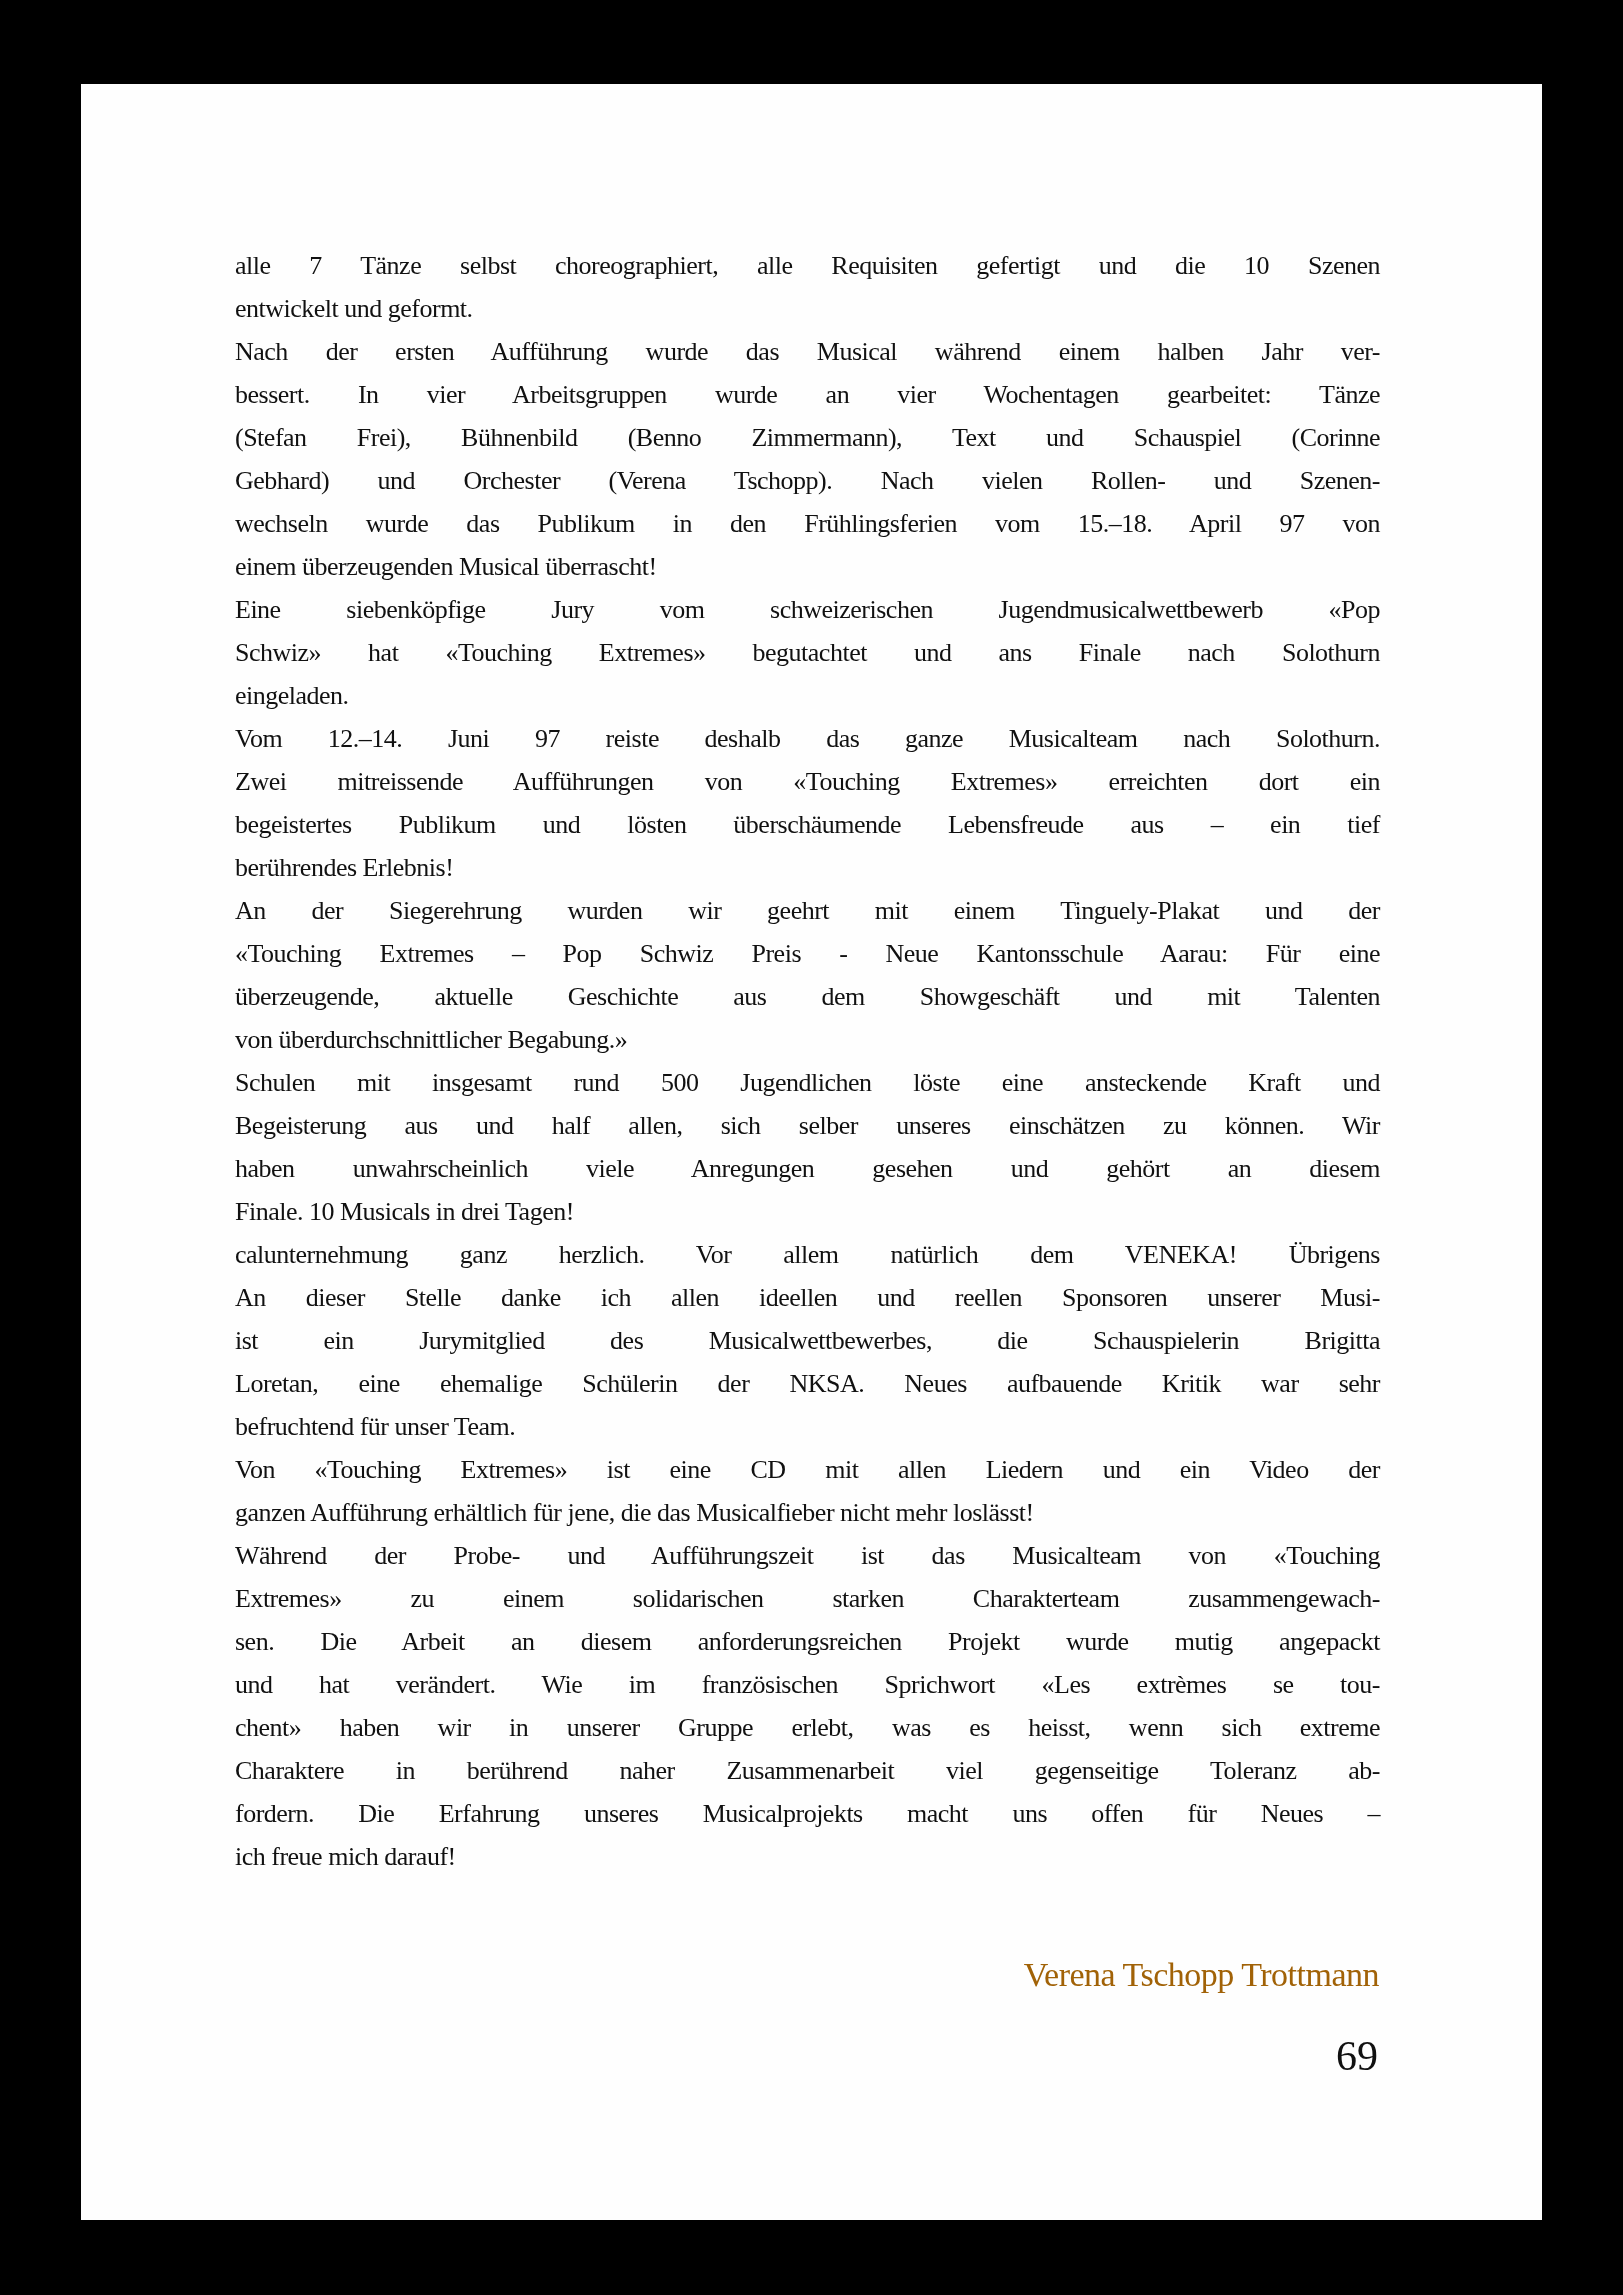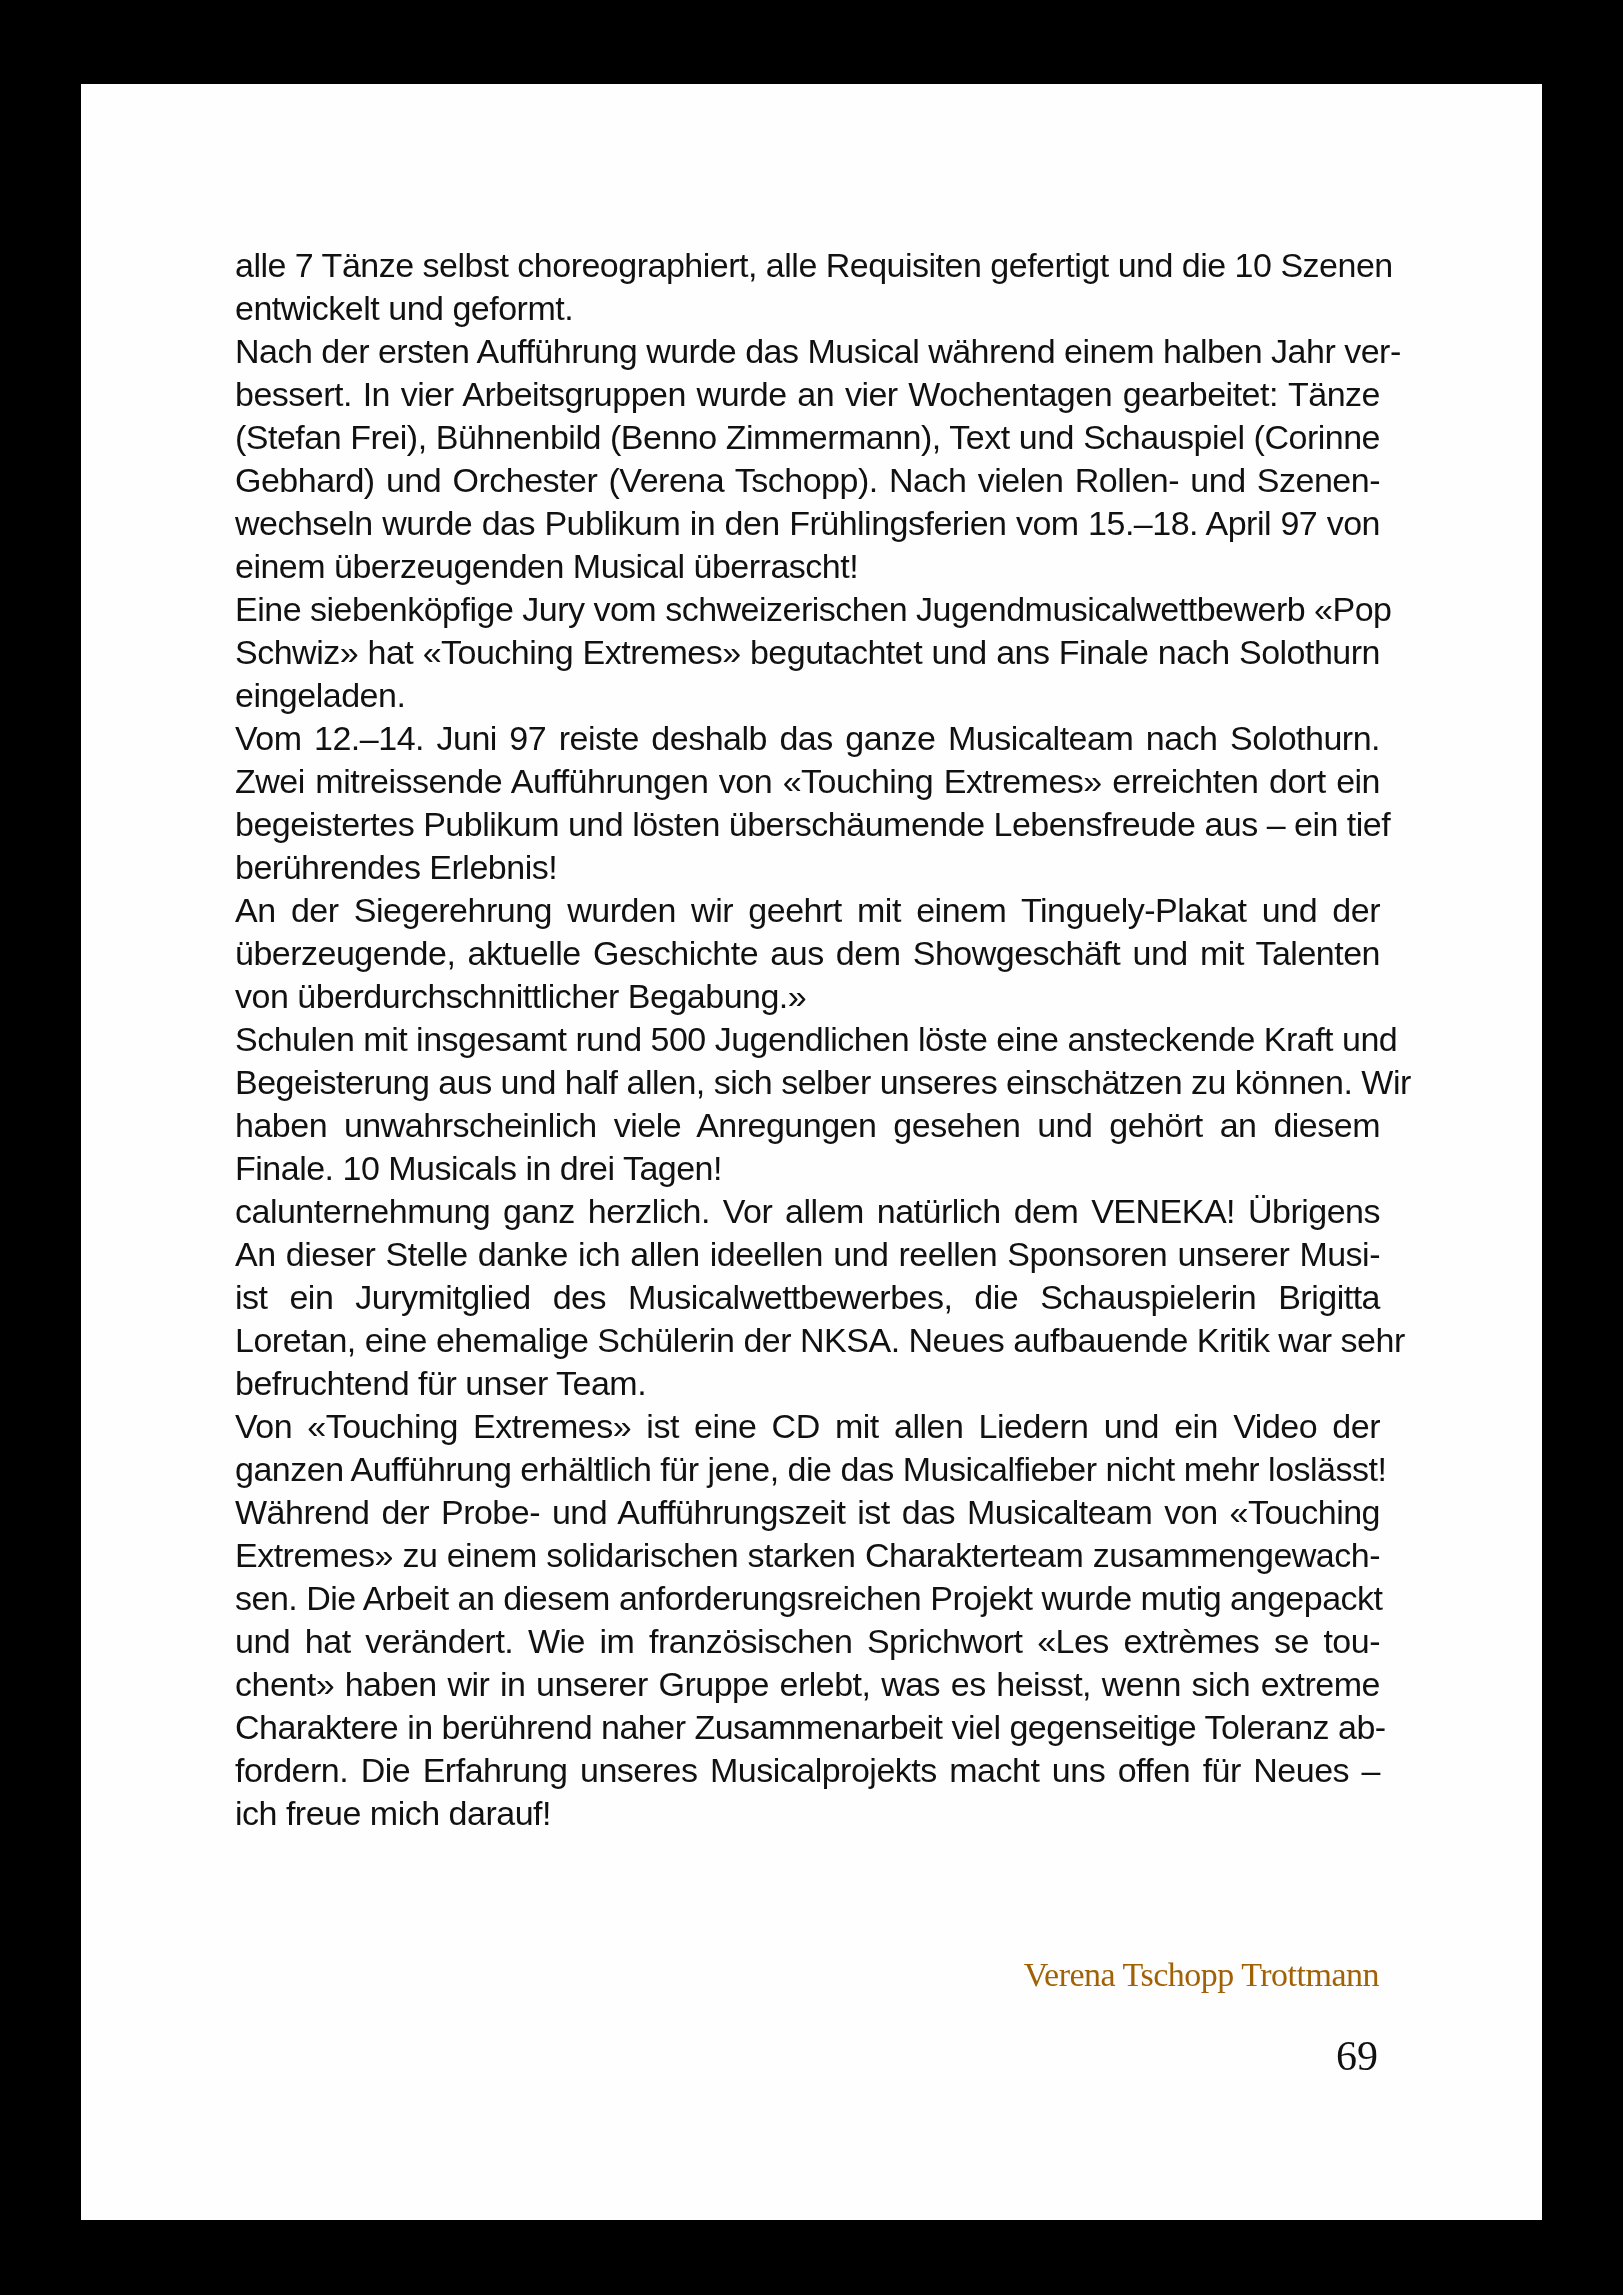--- a/index.html
+++ b/index.html
@@ -12,22 +12,22 @@
   .page {
     position: absolute;
     left: 81px; top: 84px;
     width: 1461px; height: 2136px;
     background: #fefefe;
   }
   .text-block {
     position: absolute;
     left: 235px; top: 244px;
     width: 1145px;
-    font-family: Liberation Sans, sans-serif;
-    font-size: 34px;
+    font-family: Liberation Serif, serif;
+    font-size: 26px;
     line-height: 43px;
     color: #111;
     letter-spacing: -0.5px;
   }
   .line {
     display: block;
     white-space: nowrap;
     text-align: justify;
     text-align-last: justify;
     height: 43px;
@@ -75,20 +75,21 @@
     <div class="paragraph">
       <span class="line">Vom 12.–14. Juni 97 reiste deshalb das ganze Musicalteam nach Solothurn.</span>
       <span class="line">Zwei mitreissende Aufführungen von «Touching Extremes» erreichten dort ein</span>
       <span class="line">begeistertes Publikum und lösten überschäumende Lebensfreude aus – ein tief</span>
       <span class="line last">berührendes Erlebnis!</span>
     </div>
     <div class="paragraph">
       <span class="line">An der Siegerehrung wurden wir geehrt mit einem Tinguely-Plakat und der</span>
     </div>
     <div class="paragraph">
+      <span class="line">«Touching Extremes – Pop Schwiz Preis - Neue Kantonsschule Aarau: Für eine</span>
       <span class="line">überzeugende, aktuelle Geschichte aus dem Showgeschäft und mit Talenten</span>
       <span class="line last">von überdurchschnittlicher Begabung.»</span>
     </div>
     <div class="paragraph">
       <span class="line">Schulen mit insgesamt rund 500 Jugendlichen löste eine ansteckende Kraft und</span>
       <span class="line">Begeisterung aus und half allen, sich selber unseres einschätzen zu können. Wir</span>
       <span class="line">haben unwahrscheinlich viele Anregungen gesehen und gehört an diesem</span>
       <span class="line last">Finale. 10 Musicals in drei Tagen!</span>
     </div>
     <div class="paragraph">

